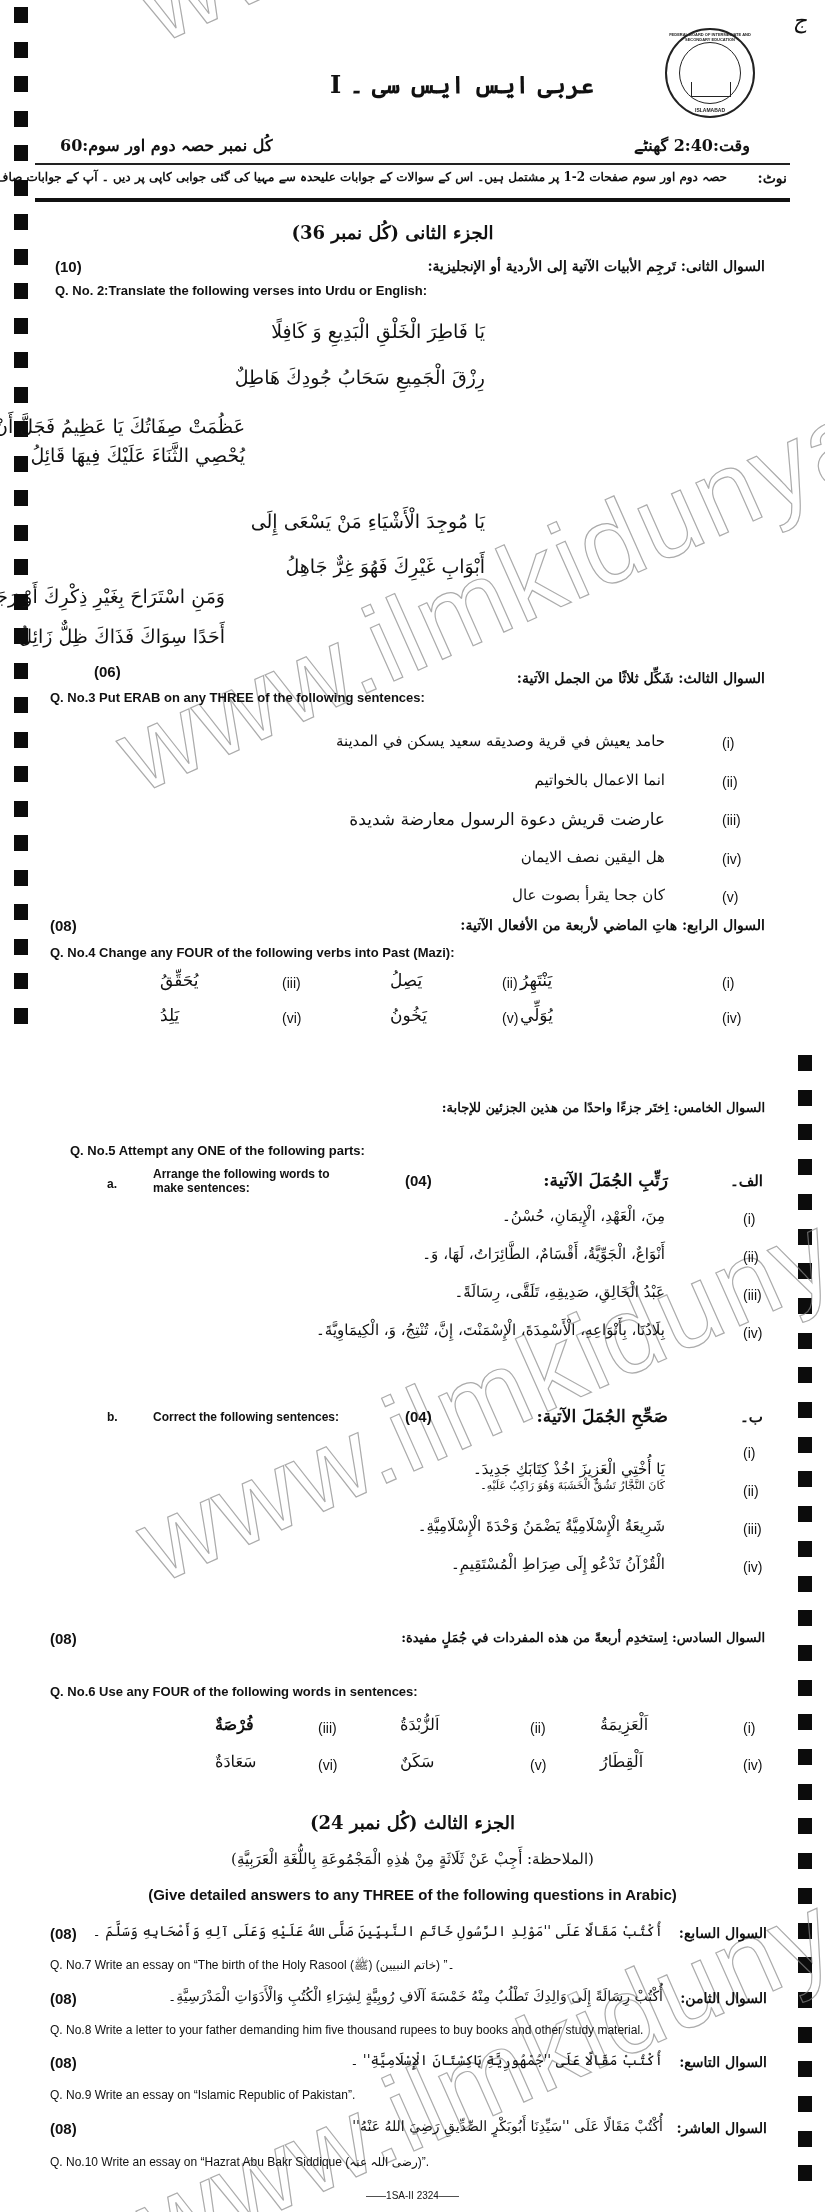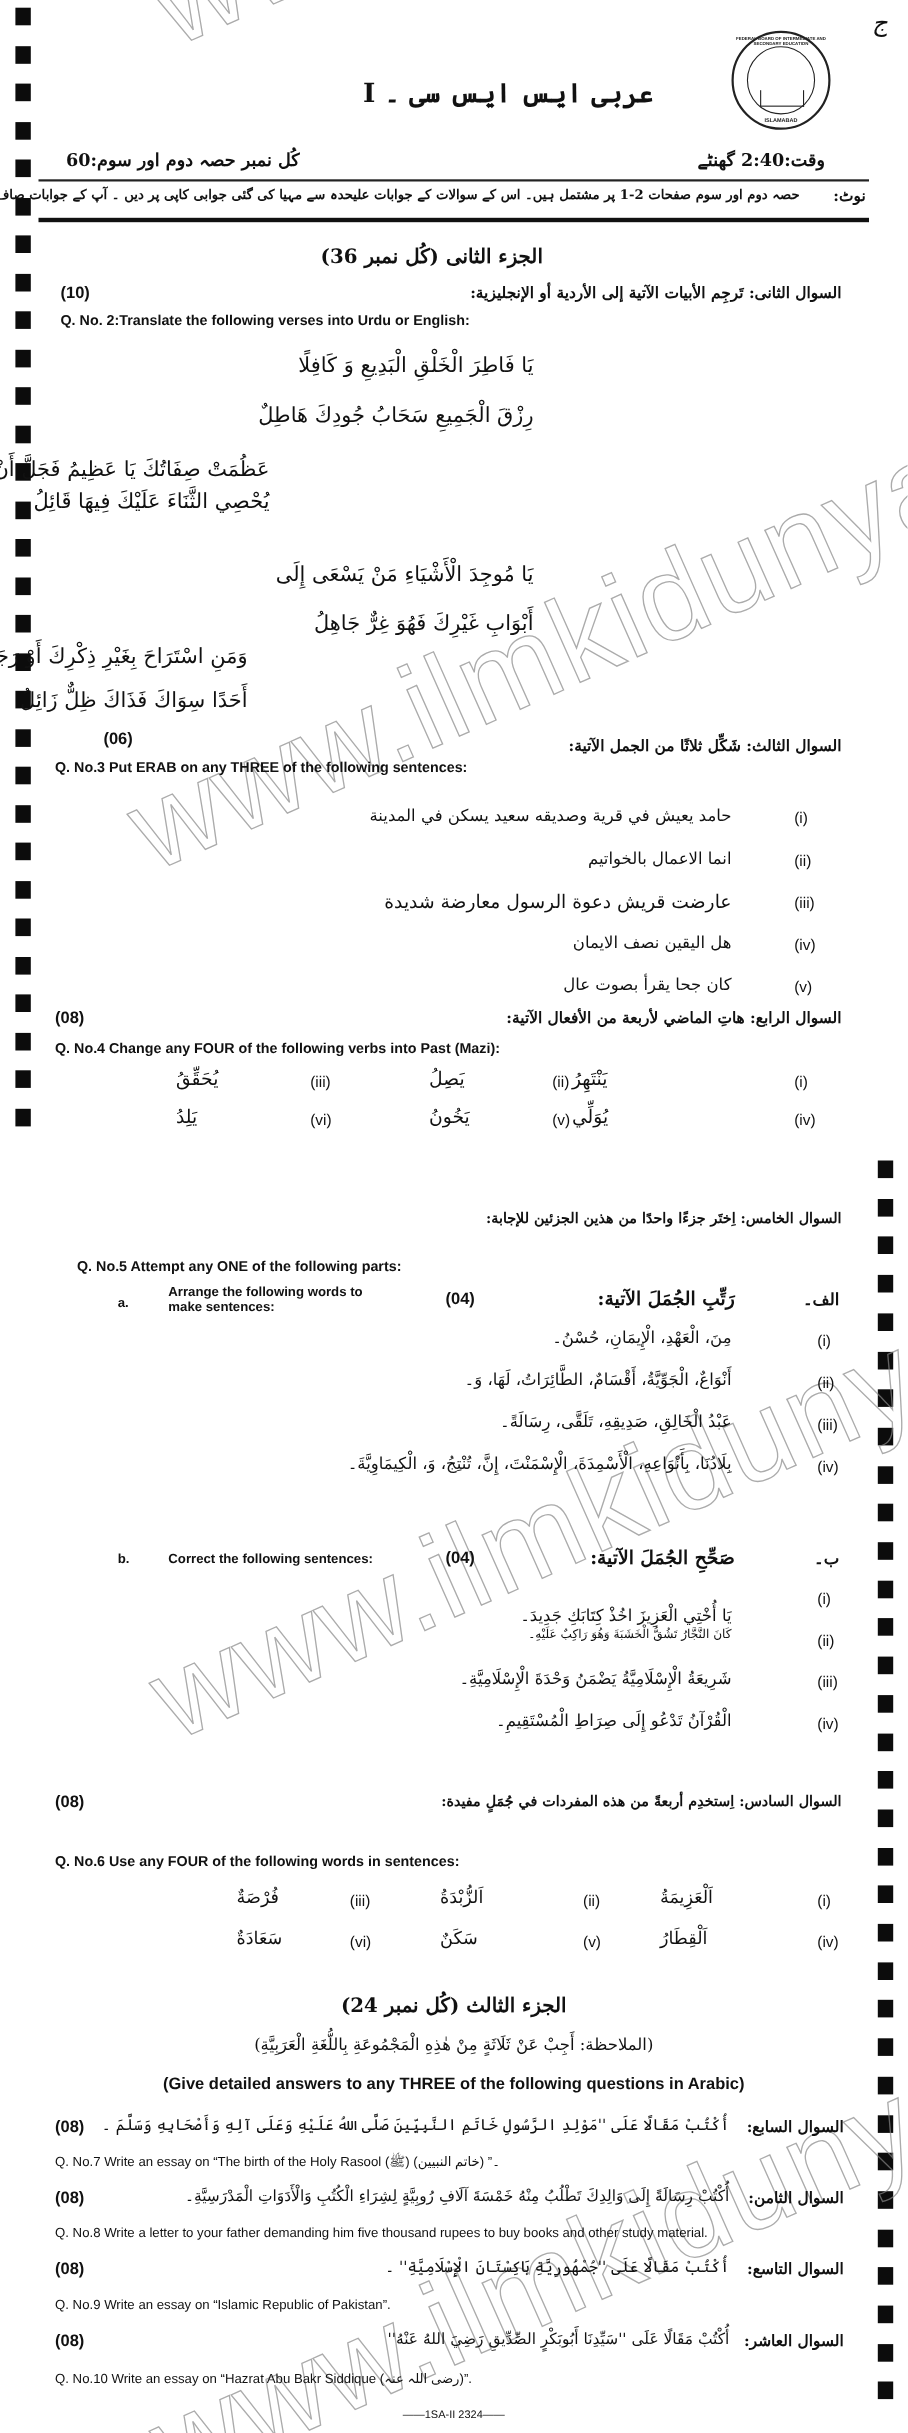--- a/index.html
+++ b/index.html
@@ -205,21 +205,21 @@
 
 <div class="abs ar" style="right:60px; top:1630px; font-size:13px; font-weight:bold;margin-left:43px;">السوال السادس: اِستخدِم أربعةً من هذه المفردات في جُمَلٍ مفيدة:</div>
 <div class="abs marks" style="left:50px; top:1630px;">(08)</div>
 <div class="abs en" style="left:50px; top:1684px; font-size:13px;">Q. No.6 Use any FOUR of the following words in sentences:</div>
 <div id="q6-grid">
     <div class="abs num" style="left:743px; top:1720px; font-size:14px;">(i)</div>
     <div class="abs ar" style="left:600px; top:1715px; font-size:16px;">اَلْعَزِيمَةُ</div>
     <div class="abs num" style="left:530px; top:1720px; font-size:14px;">(ii)</div>
     <div class="abs ar" style="left:400px; top:1715px; font-size:16px;">اَلزُّبْدَةُ</div>
     <div class="abs num" style="left:318px; top:1720px; font-size:14px;">(iii)</div>
-    <div class="abs ar" style="left:215px; top:1715px; font-size:16px;">فُرْصَةٌ</div>
+    <div class="abs ar" style="left:215px; top:1715px; font-size:16px;font-weight:bold;">فُرْصَةٌ</div>
     <div class="abs num" style="left:743px; top:1757px; font-size:14px;">(iv)</div>
     <div class="abs ar" style="left:600px; top:1752px; font-size:16px;">اَلْقِطَارُ</div>
     <div class="abs num" style="left:530px; top:1757px; font-size:14px;">(v)</div>
     <div class="abs ar" style="left:400px; top:1752px; font-size:16px;">سَكَنٌ</div>
     <div class="abs num" style="left:318px; top:1757px; font-size:14px;">(vi)</div>
     <div class="abs ar" style="left:215px; top:1752px; font-size:16px;">سَعَادَةٌ</div>
   </div>
 
 <div class="abs ar" style="left:0; width:825px; text-align:center; top:1812px; font-size:18px; font-weight:bold;">الجزء الثالث (کُل نمبر 24)</div>
 <div class="abs ar" style="left:0; width:825px; text-align:center; top:1850px; font-size:15px;">(الملاحظة: أَجِبْ عَنْ ثَلَاثَةٍ مِنْ هٰذِهِ الْمَجْمُوعَةِ بِاللُّغَةِ الْعَرَبِيَّةِ)</div>

